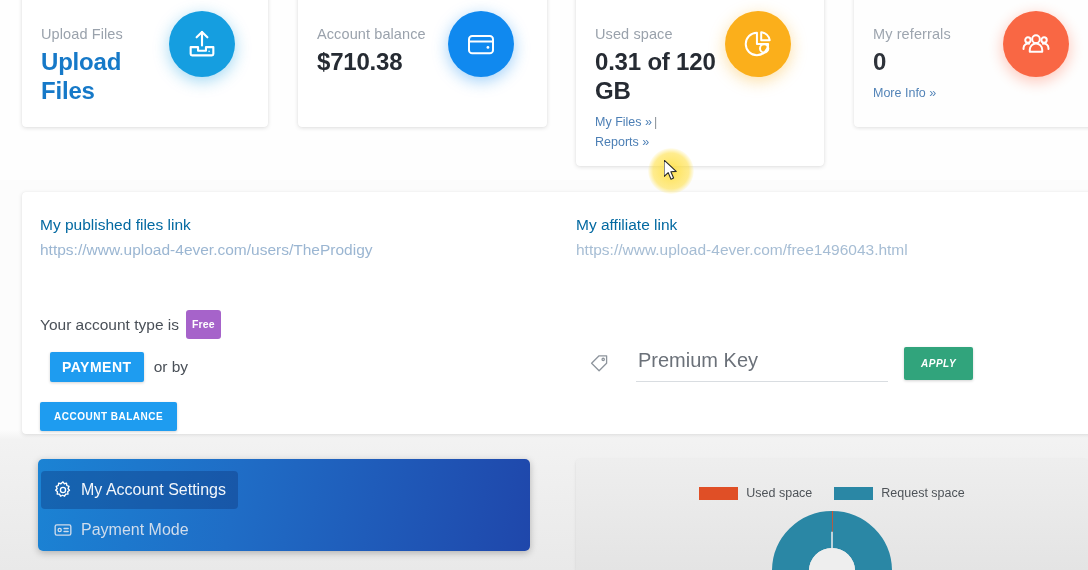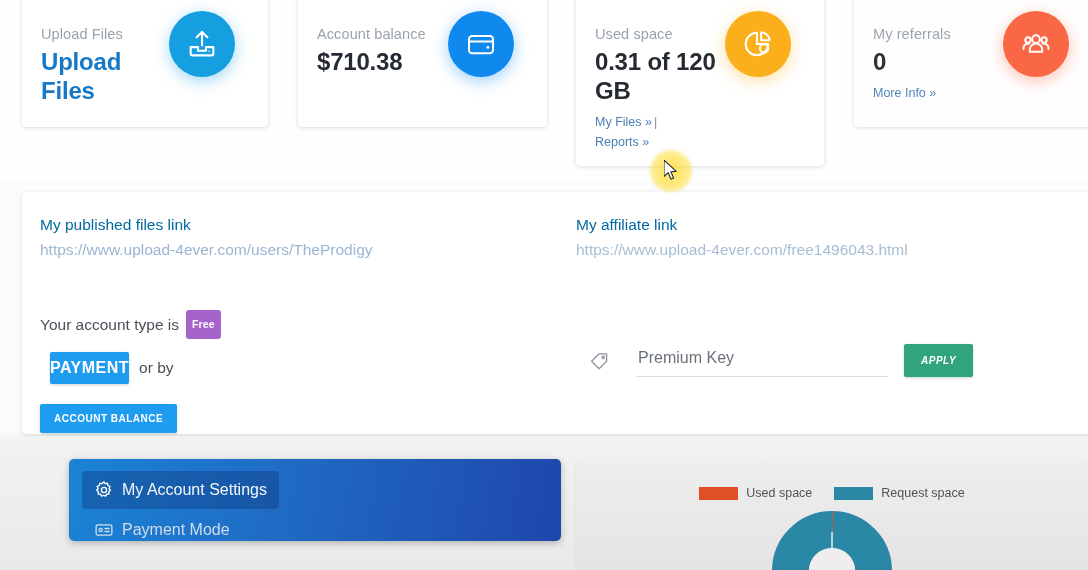--- a/index.html
+++ b/index.html
@@ -134,24 +134,24 @@
     margin-top: 13px;
     font-size: 15.5px;
     color: #4a5058;
     line-height: 24px;
     display: flex; align-items: center;
   }
   .btn-payment {
     display: inline-block;
     background: #1e9cf0;
     color: #ffffff;
-    font-size: 16px;
+    font-size: 14px;
     font-weight: bold;
     letter-spacing: 0.5px;
-    padding: 7px 0;
+    padding: 7px 12px;
     border: none;
     border-radius: 2px;
     margin: 0 10px;
     cursor: pointer;
     box-shadow: 0 1px 3px rgba(0,0,0,0.18);
   }
   .btn-acctbal {
     display: inline-block;
     margin-top: 20px;
     background: #1e9cf0;
@@ -172,21 +172,21 @@
     left: 12px; top: 132px;
     display: flex; align-items: center;
   }
   .tag-icon { width: 24px; height: 24px; color: #8d949c; flex: 0 0 auto; }
   .key-field {
     margin-left: 24px;
     width: 252px;
     border: none;
     border-bottom: 1px solid #d9dde1;
     font-family: "Liberation Sans", sans-serif;
-    font-size: 16px;
+    font-size: 20px;
     color: #5b6169;
     padding: 5px 2px 9px;
     background: transparent;
     outline: none;
   }
   .key-field::placeholder { color: #6b7179; opacity: 1; }
   .btn-apply {
     margin-left: 16px;
     background: #31a47c;
     color: #ffffff;
@@ -198,27 +198,26 @@
     padding: 11px 17px;
     cursor: pointer;
     box-shadow: 0 1px 3px rgba(0,0,0,0.18);
     font-style: italic;
   }
 
   
   .tabs-panel {
     position: absolute;
     left: 38px; top: 459px;
-    width: 492px; height: 82px;
+    width: 492px; height: 92px;
     border-radius: 5px;
     background: linear-gradient(100deg, #1b83d4 0%, #1f6dc6 40%, #1f47ab 100%);
     box-shadow: 0 2px 7px rgba(0,0,0,0.25);
-    padding: 12px 13px;
+    padding: 12px 3px;
     overflow: hidden;
-    margin-left: 31px;
   }
   .tab-item {
     display: inline-flex;
     align-items: center;
     color: #f2f6fb;
     font-size: 16px;
     padding: 8px 12px;
     border-radius: 4px;
     cursor: pointer;
     line-height: 22px;

